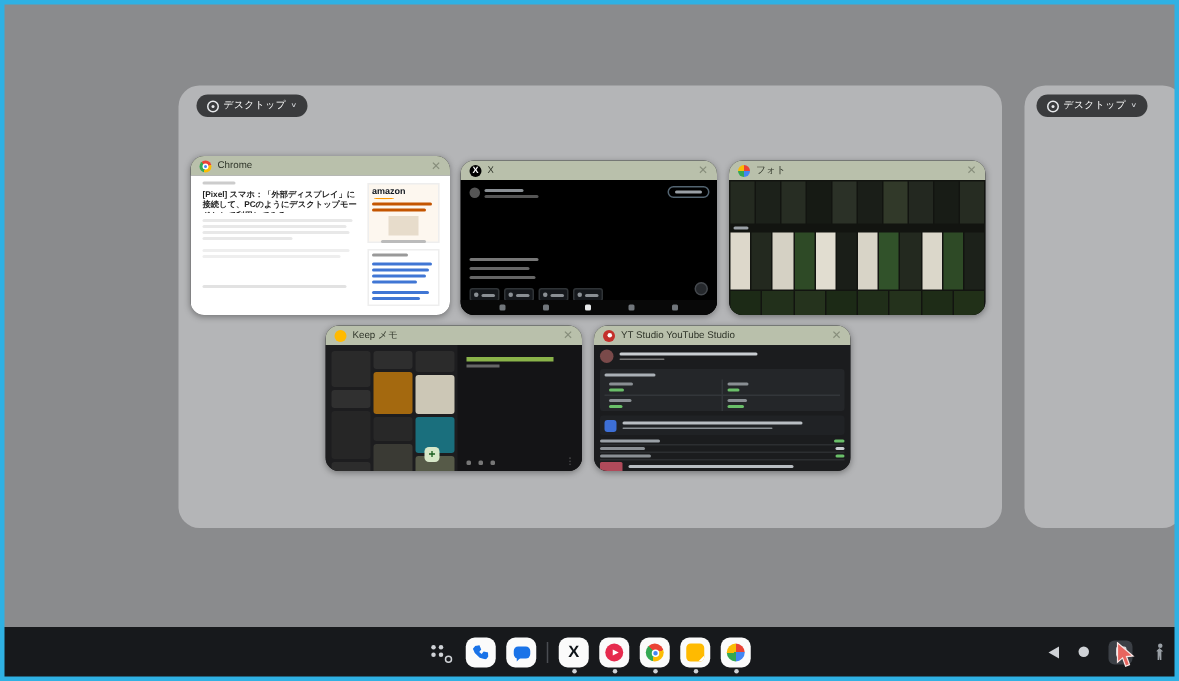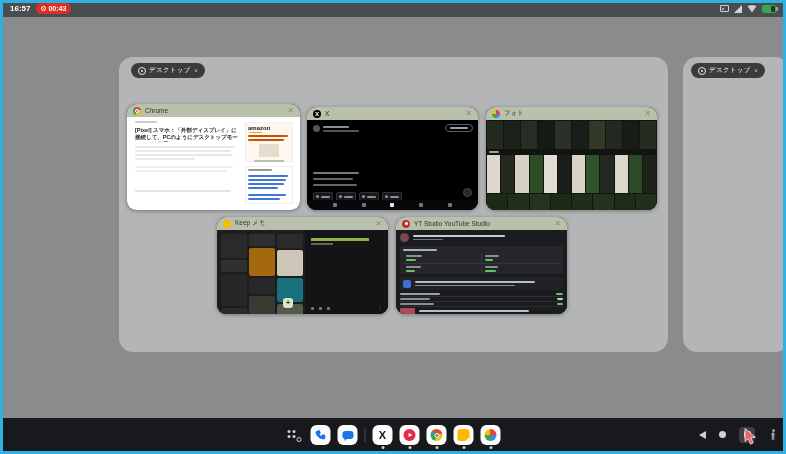--- a/index.html
+++ b/index.html
@@ -131,35 +131,20 @@
   .a11y{ width:10px; height:12px; position:relative; }
   .a11y .head{ position:absolute; left:3.5px; top:0; width:3px; height:3px; border-radius:50%; background:#9aa0a6; }
   .a11y .bodyp{ position:absolute; left:2.5px; top:3.5px; width:5px; height:8px; background:#9aa0a6; clip-path:polygon(50% 0,100% 30%,75% 30%,75% 100%,55% 100%,50% 60%,45% 100%,25% 100%,25% 30%,0 30%); }
   .cursor{ position:absolute; left:744px; top:428px; z-index:100; }
 </style>
 </head>
 <body>
 
 <div id="screen">
 
-  <div class="abs statusbar">
-    <span class="clock">16:57</span>
-    <div class="recpill">
-      <span class="recdot"></span>
-      <span class="rectime">00:43</span>
-    </div>
-    <div class="sysicons">
-      <span class="cast"></span>
-      <span class="signal"></span>
-      <span class="wifi"></span>
-      <span class="battery">
-          <i class="lvl"></i>
-        </span>
-    </div>
-  </div>
 
   <div class="abs desk desk1">
     <div class="deskpill">
       <span class="dicon"></span>
       <span class="dlabel">デスクトップ</span>
       <span class="chev">∨</span>
     </div>
   </div>
 
   <div class="abs desk desk2">

